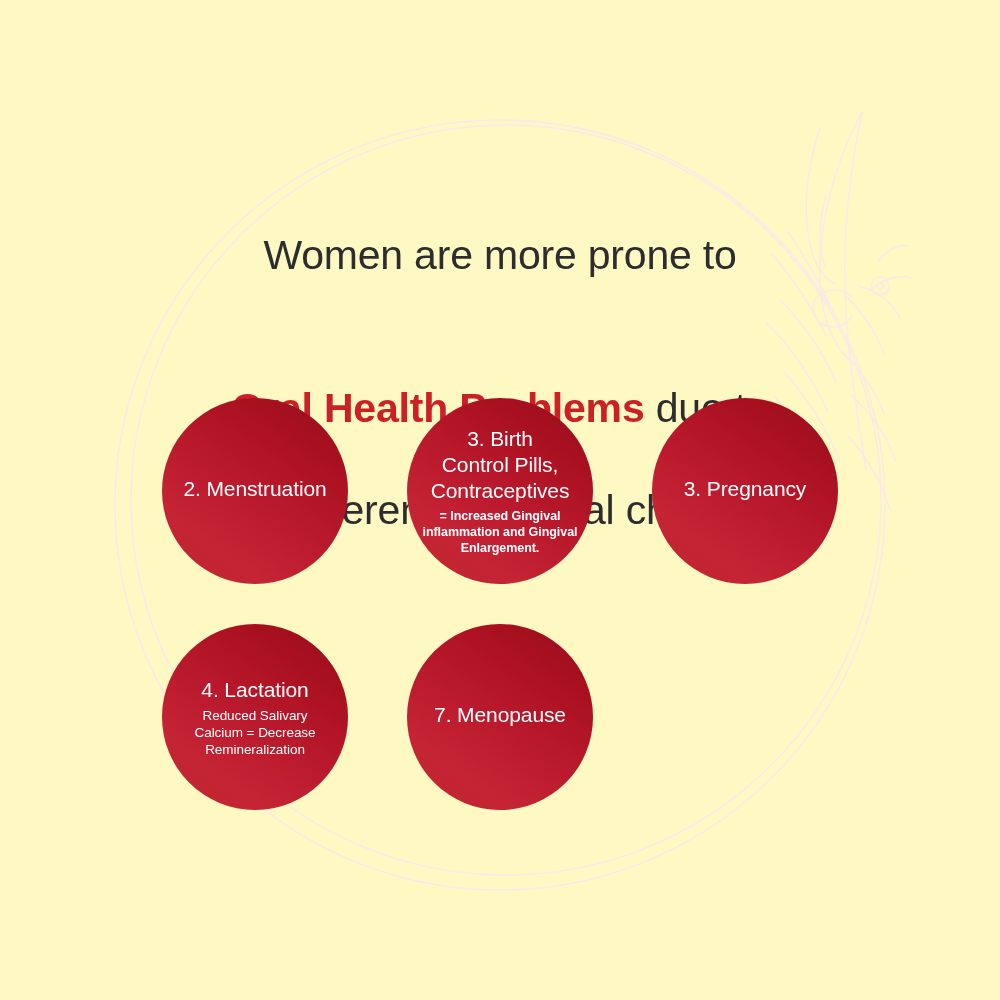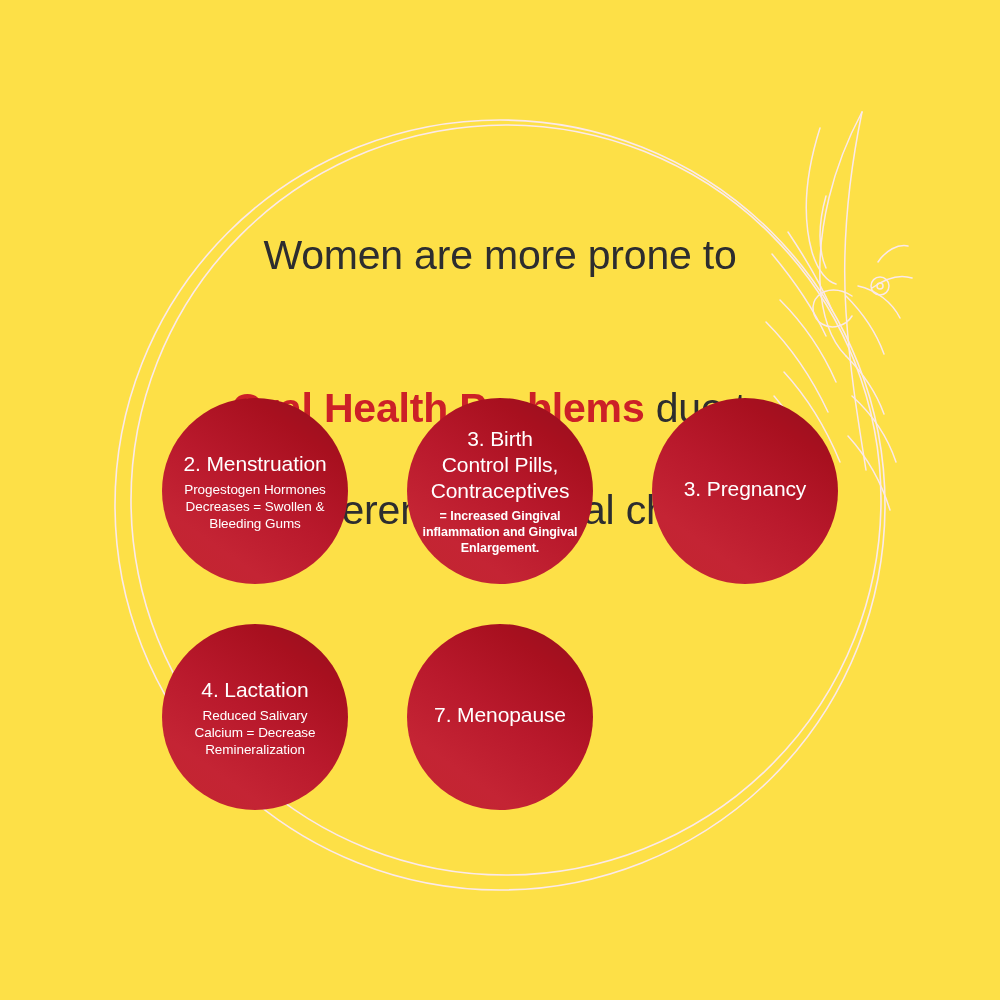--- a/index.html
+++ b/index.html
@@ -6,21 +6,21 @@
   html, body {
     margin: 0;
     padding: 0;
     background: #ffffff;
   }
 
   #infographic {
     position: relative;
     width: 1000px;
     height: 1000px;
-    background: #fde047;
+    background: #fef9c3;
     overflow: hidden;
     font-family: "Liberation Sans", "DejaVu Sans", sans-serif;
     -webkit-font-smoothing: antialiased;
   }
 
   
   .bg-decor {
     position: absolute;
     inset: 0;
     pointer-events: none;
@@ -154,23 +154,20 @@
       <span class="hl">Oral Health Problems</span><span> due to</span>
     </span>
     <span class="heading-line">the different hormonal changes</span>
   </h1>
 
   <div class="grid">
 
 
     <div class="bubble">
       <p class="bubble-title">2. Menstruation</p>
-      <p class="bubble-desc">Progestogen Hormones
-Decreases = Swollen &amp;
-Bleeding Gums</p>
     </div>
 
     <div class="bubble tall-title">
       <p class="bubble-title">3. Birth
 Control Pills,
 Contraceptives</p>
       <p class="bubble-desc">= Increased Gingival
 inflammation and Gingival
 Enlargement.</p>
     </div>

